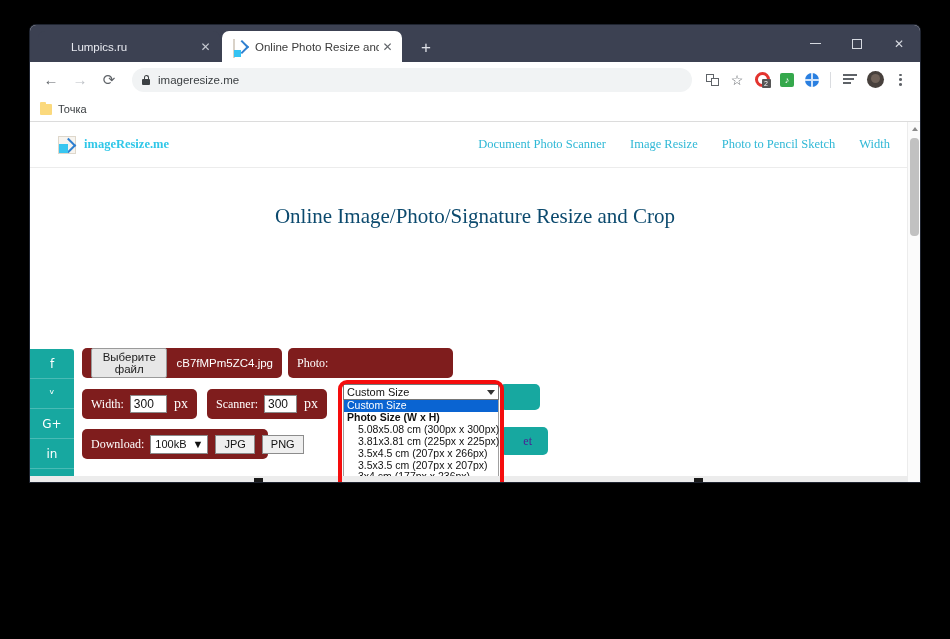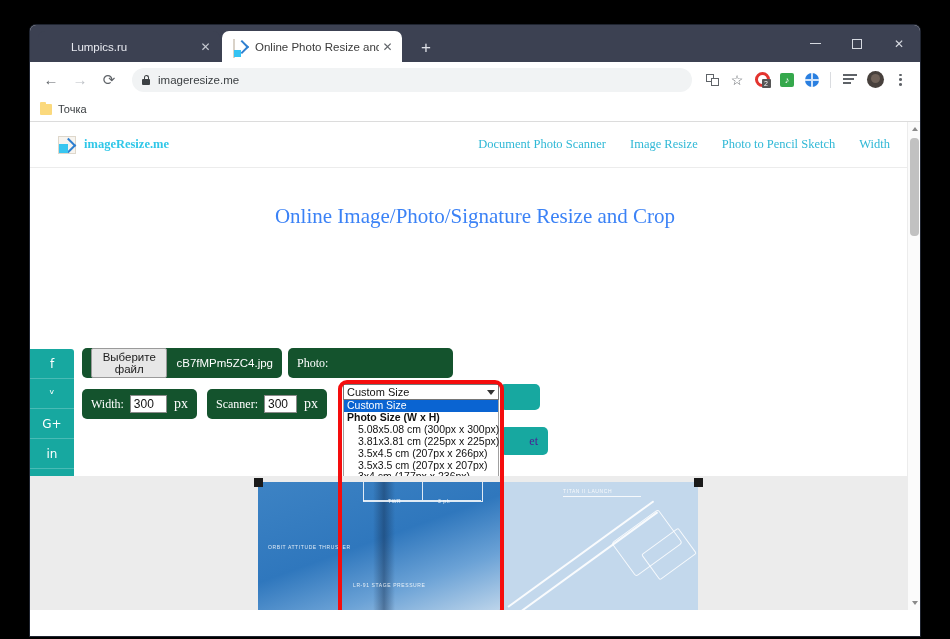--- a/index.html
+++ b/index.html
@@ -1,21 +1,21 @@
 <!DOCTYPE html>
 <html><head>
 <meta charset="utf-8">
 <style>
   html,body{margin:0;padding:0;background:#000;}
   body{width:950px;height:639px;overflow:hidden;font-family:"Liberation Sans",sans-serif;}
 
   .screen{position:relative;width:950px;height:639px;background:#000;}
 
   
-  .window{position:absolute;left:30px;top:25px;width:890px;height:611px;background:#fff;
+  .window{position:absolute;left:30px;top:25px;width:890px;height:457px;background:#fff;
           border-radius:6px 6px 0 0;overflow:hidden;box-shadow:0 0 0 1px #1f2430;}
 
   
   .tabstrip{position:relative;height:37px;background:#3c4152;}
   .tab{position:absolute;top:6px;height:31px;border-radius:7px 7px 0 0;display:flex;align-items:center;
        padding:0 6px 0 11px;box-sizing:border-box;}
   .tab.inactive{left:8px;width:182px;background:#3c4152;}
   .tab.active{left:192px;width:180px;background:#fff;}
   .tab-fav{width:14px;height:14px;flex:0 0 14px;margin-right:8px;position:relative;}
   .fav-dot{width:13px;height:13px;border-radius:50%;background:#f0a32a;}
@@ -85,50 +85,50 @@
                padding:0 30px 0 28px;box-sizing:border-box;}
   .logo{display:flex;align-items:center;}
   .logo-ic{width:18px;height:18px;background:#f7f4ef;border:1px solid #ded7cb;box-sizing:border-box;position:relative;margin-right:8px;}
   .logo-ic:after{content:"";position:absolute;left:0;bottom:0;width:9px;height:9px;background:#39c6f0;}
   .logo-ic:before{content:"";position:absolute;left:4px;top:3px;width:9px;height:9px;
      border-top:2px solid #2f7fd0;border-right:2px solid #2f7fd0;transform:rotate(45deg);}
   .logo-txt{font-family:"Liberation Serif",serif;font-weight:bold;font-size:12.5px;color:#2fc7e8;}
   .nav{margin-left:auto;display:flex;align-items:center;gap:24px;}
   .nav a{font-family:"Liberation Serif",serif;font-size:12.5px;color:#2fb8d6;text-decoration:none;white-space:nowrap;}
 
-  .page-title{font-family:"Liberation Serif",serif;font-size:21px;color:#3b82f6;text-align:center;
+  .page-title{font-family:"Liberation Serif",serif;font-size:21px;color:#0c4a6e;text-align:center;
               margin:36px 0 0 0;font-weight:normal;}
   .tips{font-family:"Liberation Serif",serif;font-size:10.5px;color:#4a4a4a;margin:26px 0 0 46px;}
 
   
   .social{position:absolute;left:0;top:227px;width:44px;background:#17a8a0;border-radius:0 3px 3px 0;overflow:hidden;}
   .soc{height:29px;display:flex;align-items:center;justify-content:center;color:#fff;font-size:12px;
        border-bottom:1px solid rgba(255,255,255,.22);font-family:"DejaVu Sans",sans-serif;}
   .soc:last-child{border-bottom:none;}
 
   
   .ctl-rows{position:absolute;left:52px;top:226px;width:720px;}
   .row{display:flex;align-items:center;margin-bottom:6px;}
-  .pill{background:#14532d;border-radius:5px;display:flex;align-items:center;height:30px;padding:0 9px;box-sizing:border-box;}
+  .pill{background:#7f1d1d;border-radius:5px;display:flex;align-items:center;height:30px;padding:0 9px;box-sizing:border-box;}
   .pill-lbl{font-family:"Liberation Serif",serif;font-size:12px;color:#fff;margin-right:6px;white-space:nowrap;}
   .btn-file{background:#e7e7e7;border:1px solid #9a9a9a;border-radius:2px;font-size:11.5px;color:#1b1b1b;
             padding:2px 7px;font-family:"Liberation Sans",sans-serif;}
   .fname{font-size:11.5px;color:#fff;margin-left:9px;font-family:"Liberation Sans",sans-serif;}
   .tb{background:#fff;border:1px solid #8a8a8a;height:18px;width:74px;font-size:12px;color:#111;
       padding:0 3px;box-sizing:border-box;font-family:"Liberation Sans",sans-serif;line-height:17px;}
   .unit{font-family:"Liberation Serif",serif;font-size:14px;color:#fff;margin-left:7px;}
   .mini-sel{background:#fff;border:1px solid #8a8a8a;height:19px;font-size:11px;color:#111;
             padding:0 4px;box-sizing:border-box;display:flex;align-items:center;gap:6px;}
   .sqbtn{background:#efefef;border:1px solid #8c8c8c;height:19px;font-size:11px;color:#111;padding:0 8px;
          box-sizing:border-box;display:flex;align-items:center;margin-left:7px;}
 
   .hidden-btn{position:absolute;left:470px;top:262px;width:40px;height:26px;background:#17a8a0;border-radius:5px;}
   .hidden-btn2{position:absolute;left:470px;top:305px;width:48px;height:28px;background:#17a8a0;border-radius:5px;
       color:#4c1d95;font-family:"Liberation Serif",serif;font-size:12px;display:flex;align-items:center;justify-content:flex-end;
-      padding-right:10px;box-sizing:border-box;overflow:hidden;}
+      padding-right:16px;box-sizing:border-box;overflow:hidden;}
 
   
   .dd-wrap{position:absolute;left:313px;top:262px;width:156px;}
   .dd-outline{position:absolute;left:-5px;top:-4px;width:166px;height:238px;border:4px solid #f50d0d;border-radius:9px;
               box-sizing:border-box;pointer-events:none;z-index:6;}
   .dd-closed{height:16px;background:#fff;border:1px solid #767676;box-sizing:border-box;display:flex;align-items:center;
              padding:0 3px;font-size:11px;color:#111;position:relative;}
   .dd-arrow{position:absolute;right:3px;top:5px;width:0;height:0;border-left:4px solid transparent;
             border-right:4px solid transparent;border-top:5px solid #333;}
   .dd-list{background:#fff;border:1px solid #a0a0a0;border-top:none;box-sizing:border-box;padding:0;}
@@ -292,20 +292,31 @@
             <span class="tb">300</span>
             <span class="unit">px</span>
           </div>
           <div class="pill" style="width:120px;margin-left:10px">
             <span class="pill-lbl">Scanner:</span>
             <span class="tb">300</span>
             <span class="unit">px</span>
           </div>
         </div>
 
+        <div class="row" style="margin-top:10px">
+          <div class="pill" style="width:186px">
+            <span class="pill-lbl">Download:</span>
+            <span class="mini-sel">
+              <span>100kB</span>
+              <span>▼</span>
+            </span>
+            <span class="sqbtn">JPG</span>
+            <span class="sqbtn">PNG</span>
+          </div>
+        </div>
       </div>
 
       <div class="dd-wrap">
         <div class="dd-outline"></div>
         <div class="dd-closed">
           <span>Custom Size</span>
           <span class="dd-arrow"></span>
         </div>
         <div class="dd-list">
           <div class="opt sel">Custom Size</div>

